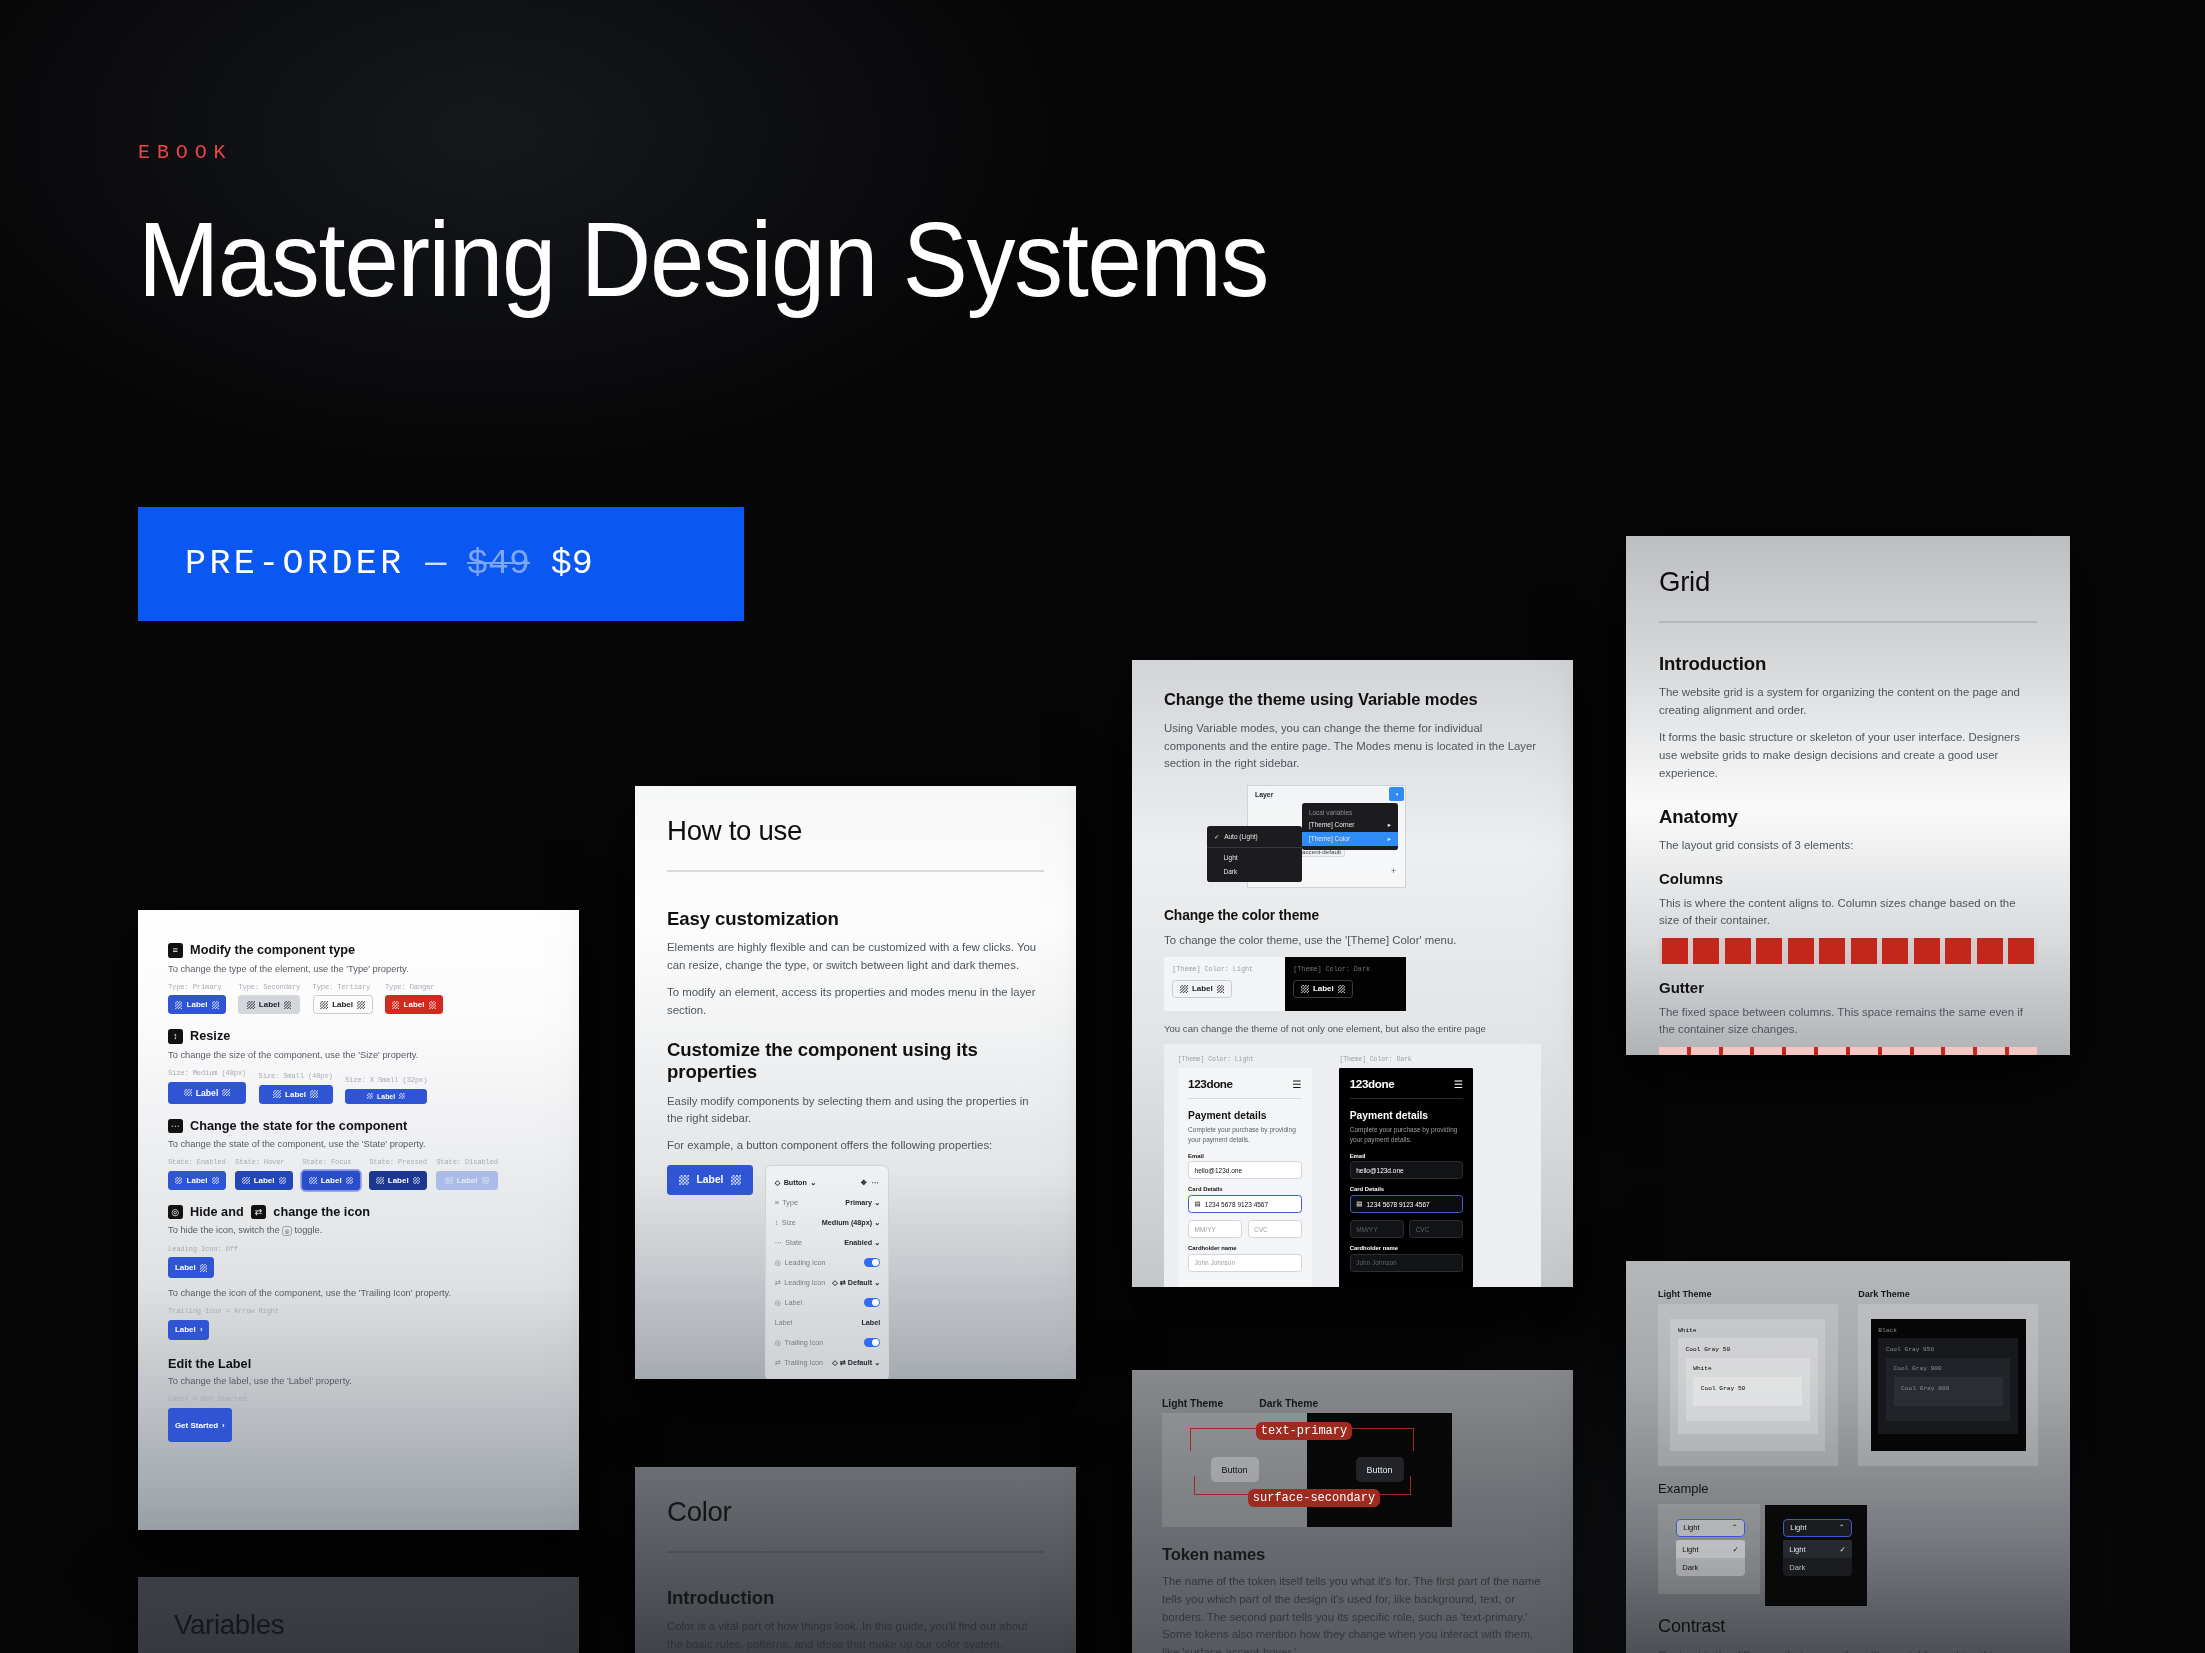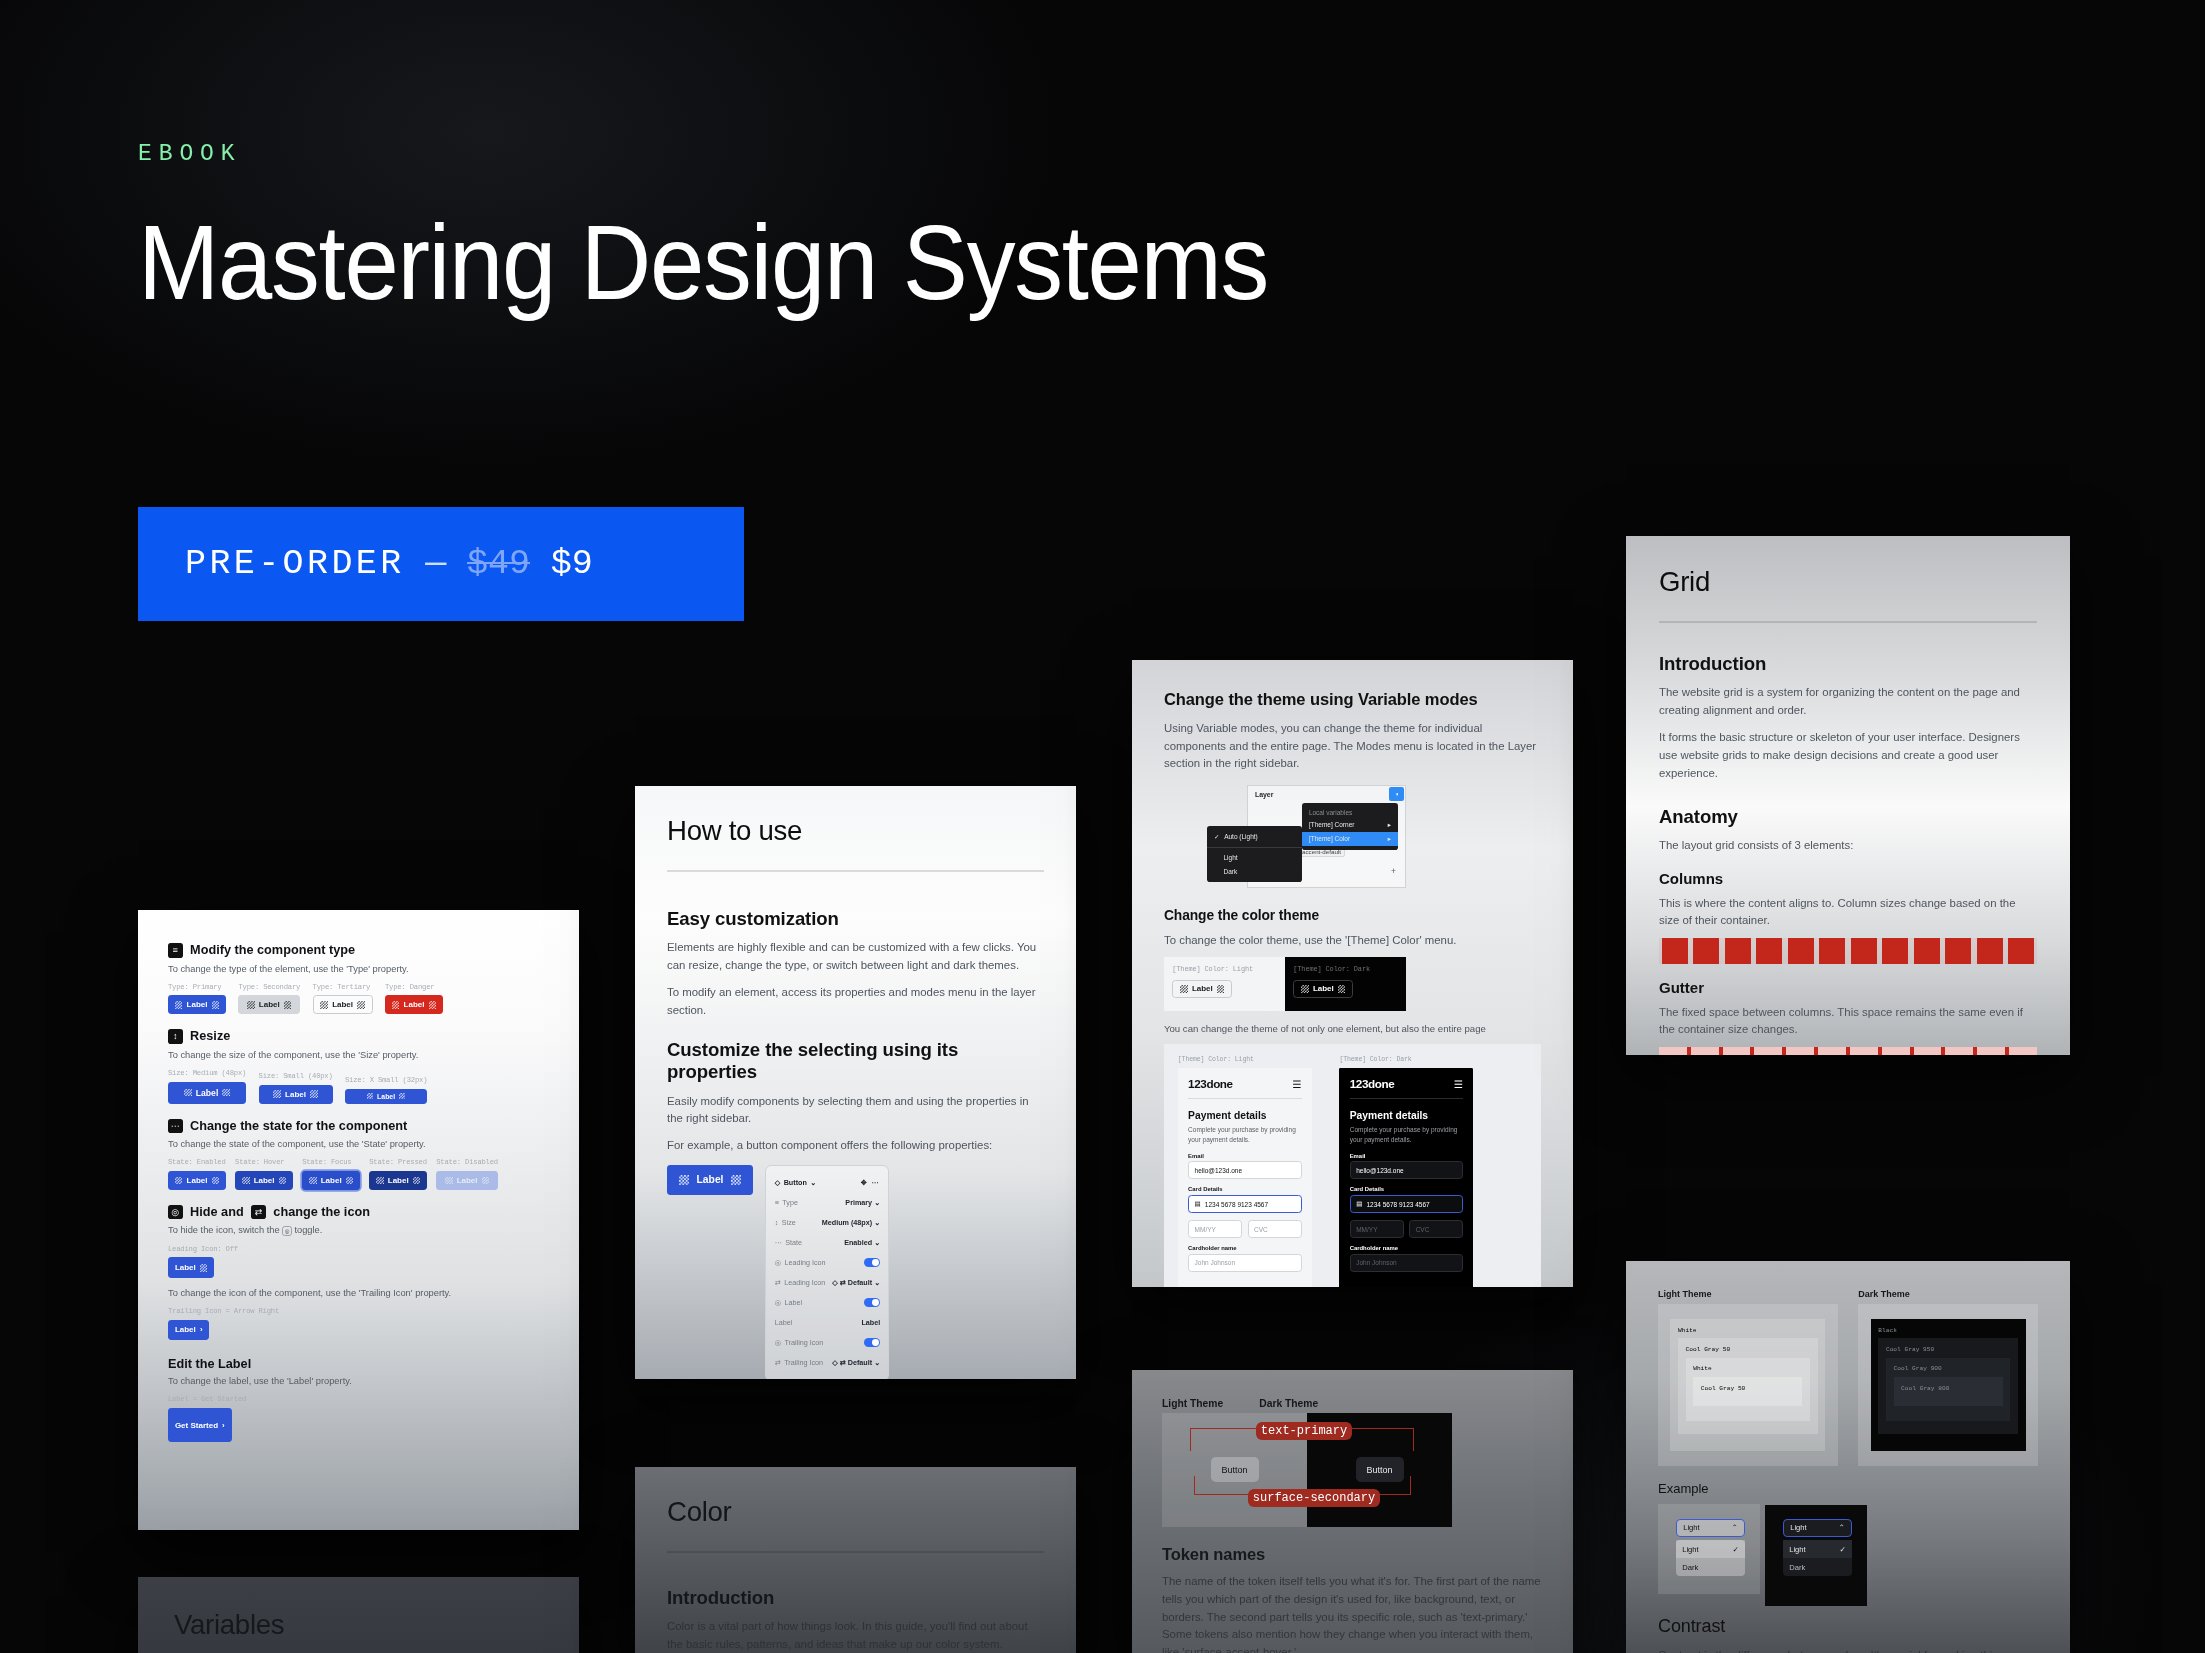--- a/index.html
+++ b/index.html
@@ -9,21 +9,21 @@
     font-family:"Liberation Sans", sans-serif;
     background:
       radial-gradient(827px 482px at 22% 8%, #16181c 0%, rgba(10,11,13,0) 70%),
       radial-gradient(620px 413px at 78% 95%, #141619 0%, rgba(8,9,10,0) 70%),
       #060607;
   }
 
   
   #hero { position:absolute; left:138px; top:141px; width:1516px; }
   #eyebrow {
-    font-size:23px; letter-spacing:6.9px; color:#86efac; font-weight:400;
+    font-size:20px; letter-spacing:6.9px; color:#ef4444; font-weight:400;
     font-family:"Liberation Mono", monospace;
   }
   #title {
     margin-top:43px; font-size:105px; line-height:1.0; color:#fff;
     font-weight:400; letter-spacing:-1.4px;
     transform:scaleX(0.93); transform-origin:left center;
   }
   #cta {
     position:absolute; left:138px; top:507px; width:606px; height:114px;
     background:#0a57f2; display:flex; align-items:center;
@@ -346,21 +346,21 @@
 
 <div class="card" id="card-howto">
   <div class="card-pad" style="padding:29px 32px;">
     <div class="h1">How to use</div>
     <div class="rule" style="margin-bottom:36px;"></div>
 
     <div class="h2">Easy customization</div>
     <div class="p">Elements are highly flexible and can be customized with a few clicks. You can resize, change the type, or switch between light and dark themes.</div>
     <div class="p" style="margin-bottom:19.3px;">To modify an element, access its properties and modes menu in the layer section.</div>
 
-    <div class="h2">Customize the selecting using its properties</div>
+    <div class="h2">Customize the component using its properties</div>
     <div class="p">Easily modify components by selecting them and using the properties in the right sidebar.</div>
     <div class="p">For example, a button component offers the following properties:</div>
 
     <div style="display:flex; gap:12.4px; align-items:flex-start; margin:5.5px 0 9.6px;">
       <span class="mini b-primary" style="height:30px;font-size:10.3px;padding:0 12.4px;gap:7.6px;">
         <i class="chk" style="width:9.6px;height:9.6px;background-size:3.4px 3.4px;background-position:0 0,1.7px 1.7px;"></i>
         <span>Label</span>
         <i class="chk" style="width:9.6px;height:9.6px;background-size:3.4px 3.4px;background-position:0 0,1.7px 1.7px;"></i>
       </span>
       <div class="propbox">

